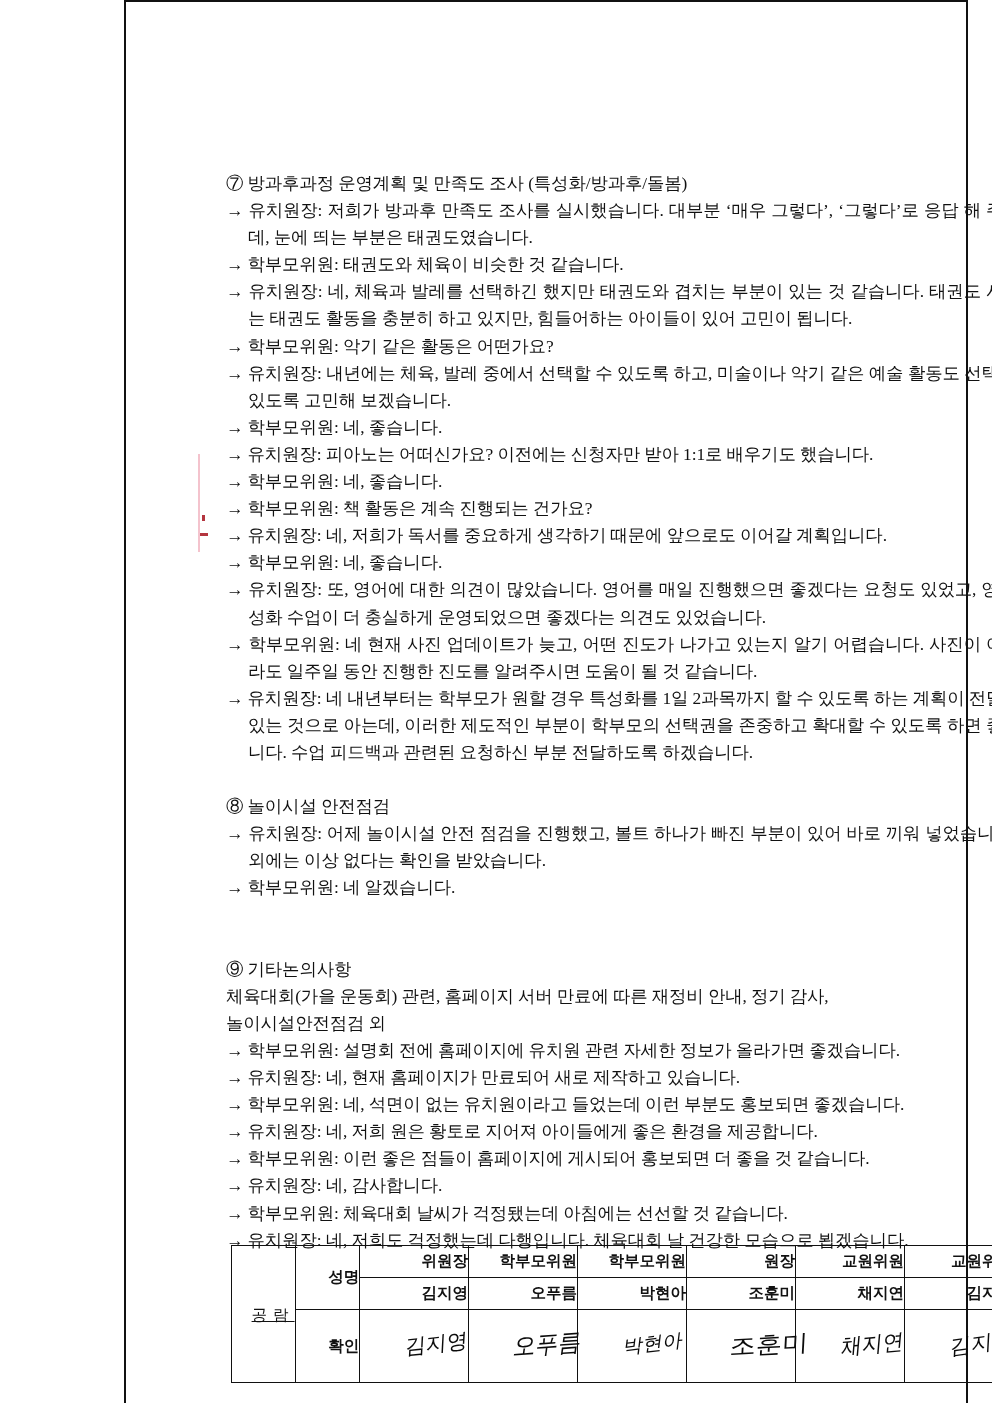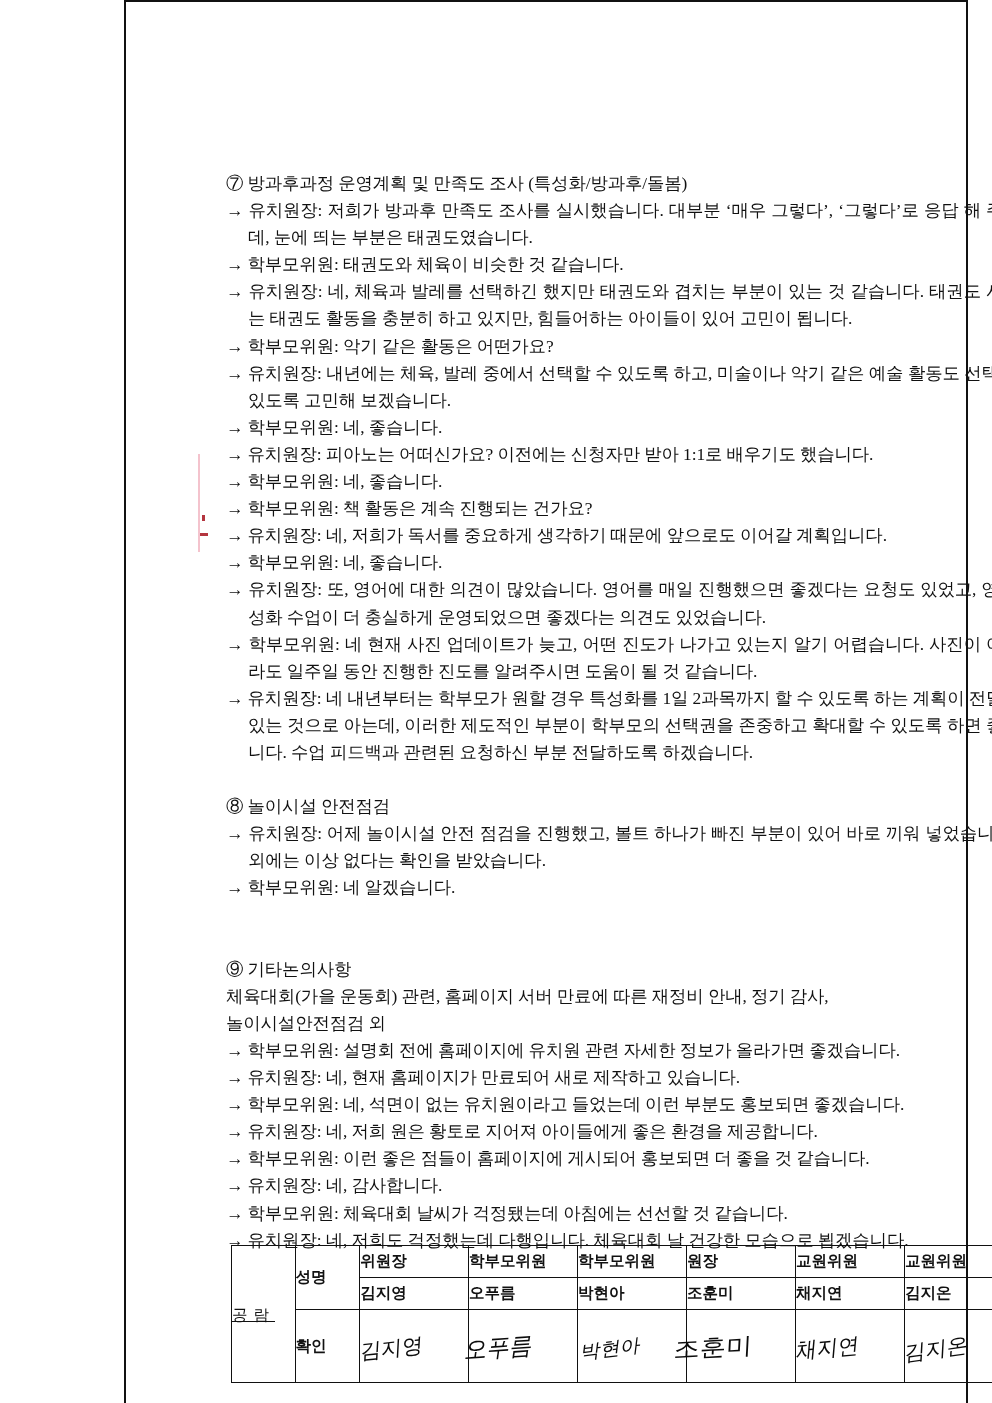--- a/index.html
+++ b/index.html
@@ -98,21 +98,21 @@
   #signature-table {
     position: absolute;
     left: 105px;
     top: 1243px;
     width: 783px;
     border-collapse: collapse;
     table-layout: fixed;
   }
   #signature-table td {
     border: 1.6px solid #111111;
-    text-align: left;
+    text-align: right;
     vertical-align: middle;
     font-size: 15.5px;
     color: #111111;
     padding: 0;
   }
   .col-gonglam { width: 63px; }
   .col-label   { width: 64px; }
   .col-person  { width: 108px; }
 
   td.cell-gonglam {

